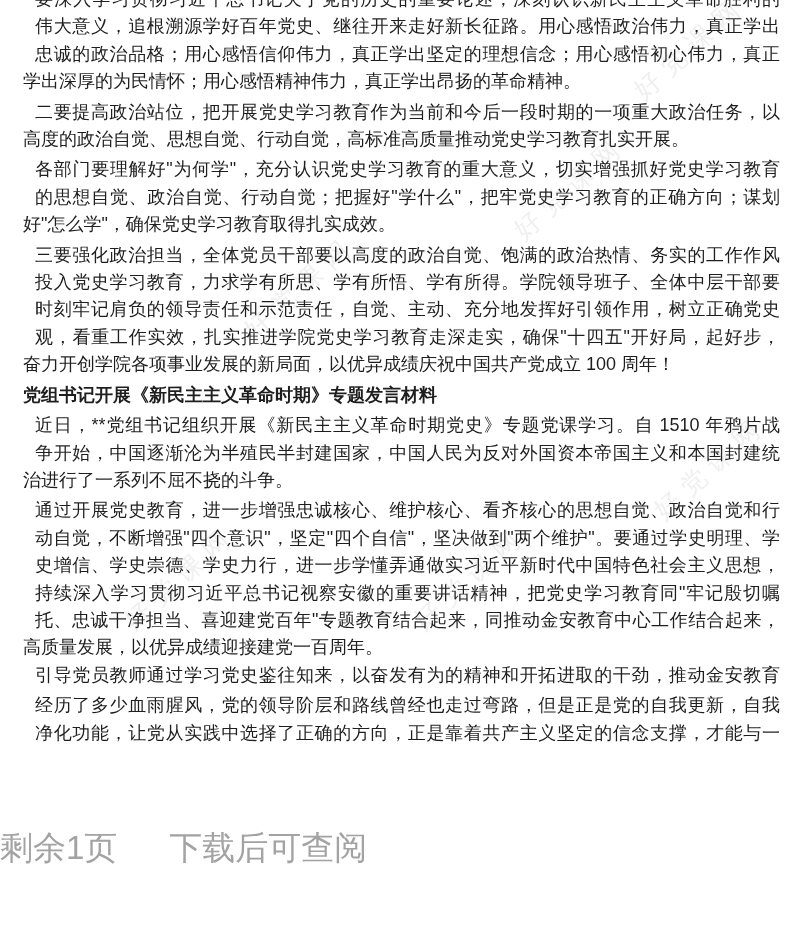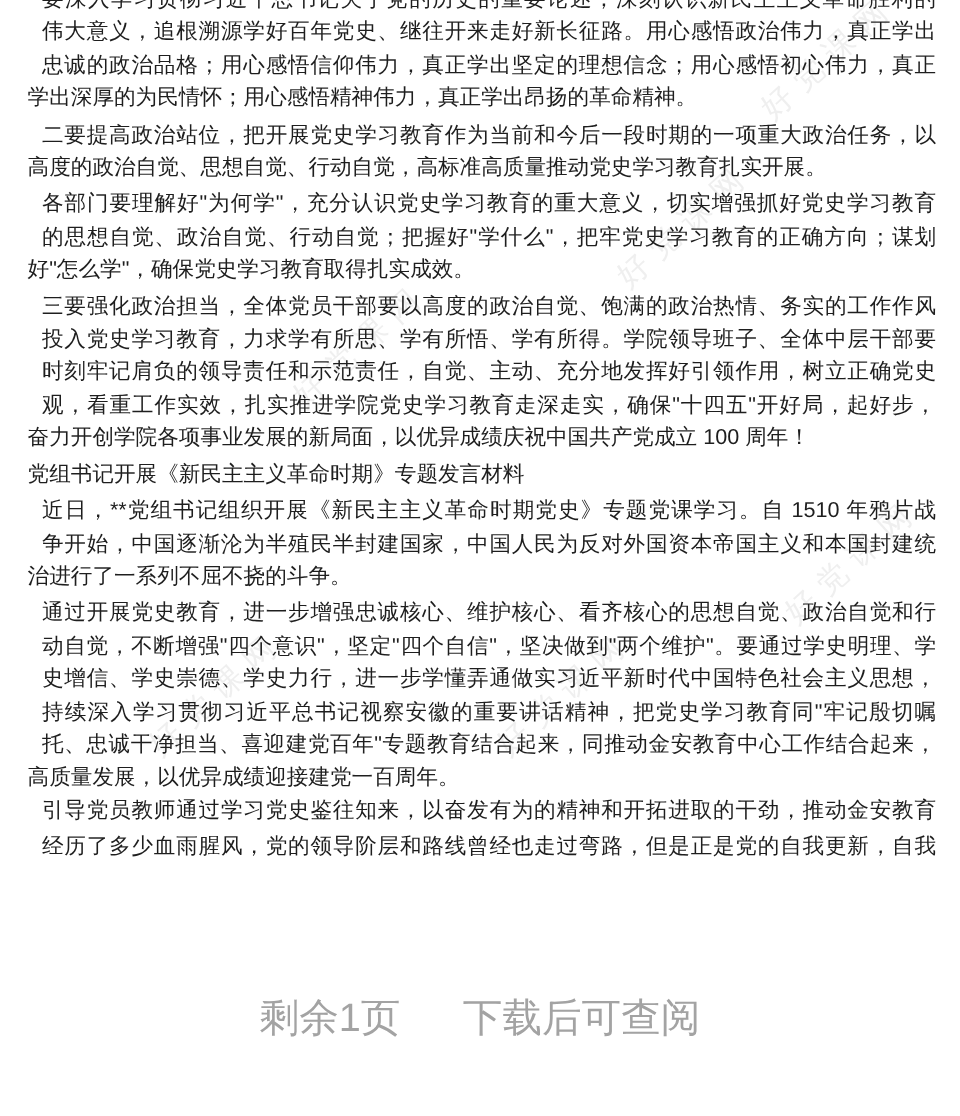--- a/index.html
+++ b/index.html
@@ -40,27 +40,26 @@
   .ln {
     text-align: justify;
     text-align-last: left;
     white-space: nowrap;
   }
   .ln.full {
     text-align-last: justify;
     white-space: normal;
     margin-left: 12px;
   }
-  .heading .ln { font-weight: normal; }
+  .heading .ln { font-weight: bold; }
   .footer {
     position: absolute;
     left: 0; top: 828px;
     width: 800px;
     display: flex;
-    justify-content: center;
     gap: 52px;
     font-size: 33px;
     line-height: 40px;
     color: #a3a3a3;
   }
 </style>
 </head>
 <body>
 
 <div class="page">
@@ -109,20 +108,21 @@
         <div class="ln full">通过开展党史教育，进一步增强忠诚核心、维护核心、看齐核心的思想自觉、政治自觉和行</div>
         <div class="ln full">动自觉，不断增强"四个意识"，坚定"四个自信"，坚决做到"两个维护"。要通过学史明理、学</div>
         <div class="ln full">史增信、学史崇德、学史力行，进一步学懂弄通做实习近平新时代中国特色社会主义思想，</div>
         <div class="ln full">持续深入学习贯彻习近平总书记视察安徽的重要讲话精神，把党史学习教育同"牢记殷切嘱</div>
         <div class="ln full">托、忠诚干净担当、喜迎建党百年"专题教育结合起来，同推动金安教育中心工作结合起来，</div>
         <div class="ln">高质量发展，以优异成绩迎接建党一百周年。</div>
         <div class="ln full">引导党员教师通过学习党史鉴往知来，以奋发有为的精神和开拓进取的干劲，推动金安教育</div>
       </div>
       <div class="para body">
         <div class="ln full">经历了多少血雨腥风，党的领导阶层和路线曾经也走过弯路，但是正是党的自我更新，自我</div>
+        <div class="ln full">净化功能，让党从实践中选择了正确的方向，正是靠着共产主义坚定的信念支撑，才能与一</div>
       </div>
     </div>
 
   <div class="footer">
     <span>剩余1页</span>
     <span>下载后可查阅</span>
   </div>
 
 </div>
 

